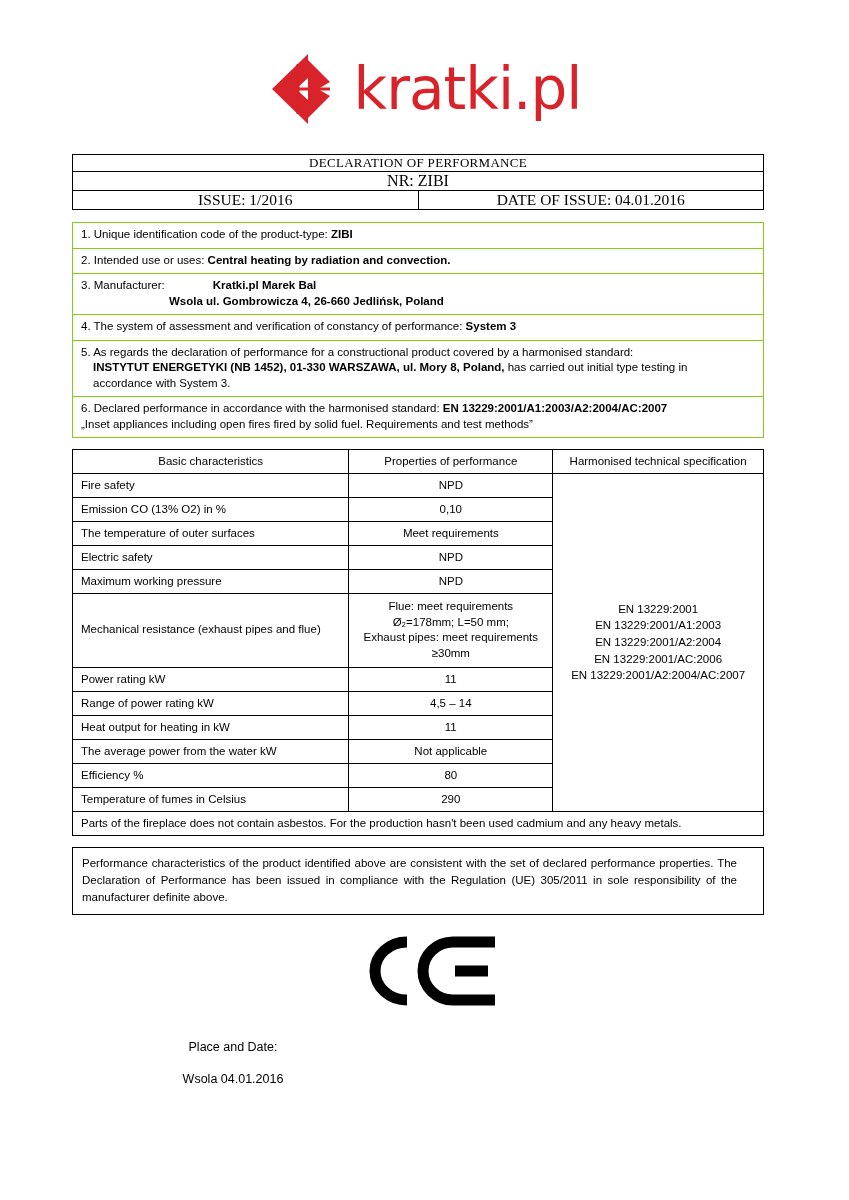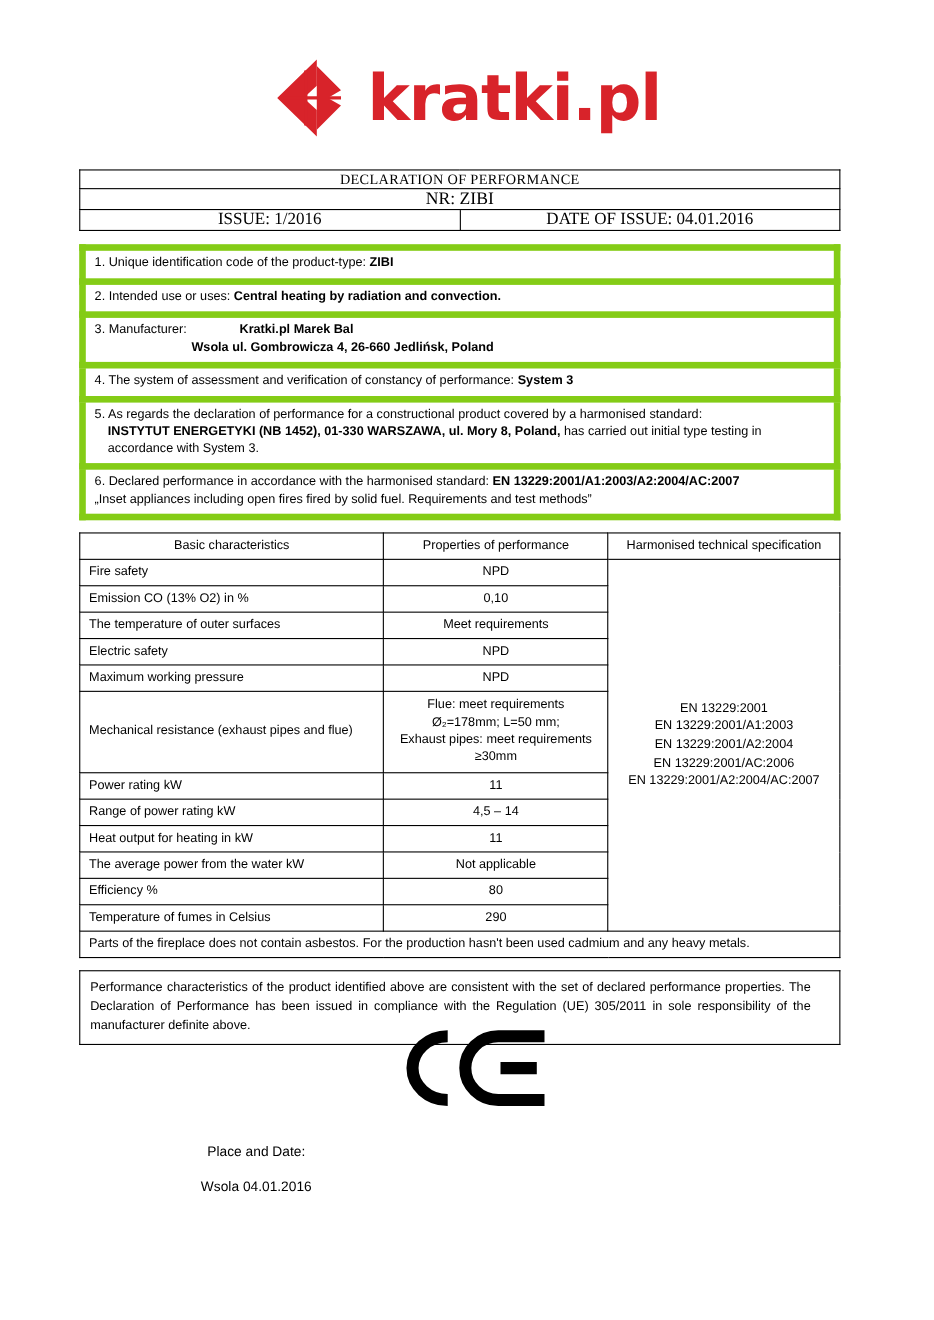--- a/index.html
+++ b/index.html
@@ -34,21 +34,21 @@
     align-items: center;
   }
   .logo-mark {
     position: relative;
     width: 76px;
     height: 74px;
     margin-right: 10px;
   }
   .logo-text {
     font-family: "DejaVu Sans", sans-serif;
-    font-weight: bold;
+    font-weight: normal;
     font-size: 58px;
     color: #d8232a;
     letter-spacing: -1px;
     line-height: 1;
   }
 
   
   .doc {
     position: absolute;
     left: 72px;
@@ -87,21 +87,21 @@
   
   .clauses {
     margin-top: 12px;
   }
   table.clause-tbl {
     border-collapse: collapse;
     width: 100%;
     table-layout: fixed;
   }
   table.clause-tbl td {
-    border: 6px solid #84cc16;
+    border: 1px solid #84cc16;
     padding: 4px 8px 5px 8px;
     font-size: 11.5px;
     line-height: 1.35;
     vertical-align: top;
   }
   .b { font-weight: bold; }
 
   
   .chars {
     margin-top: 11px;

